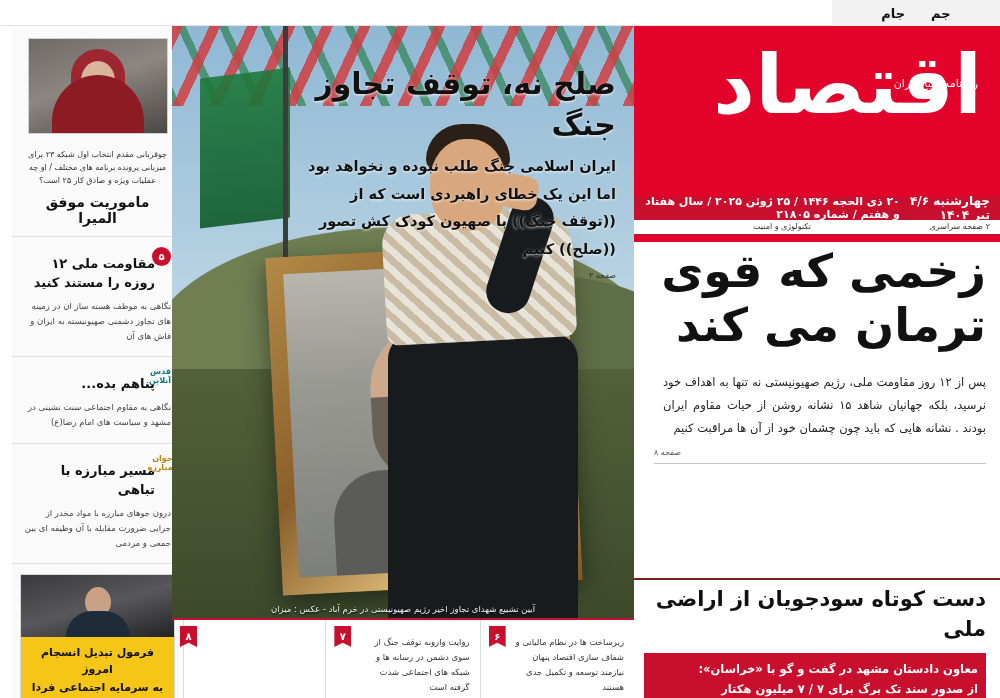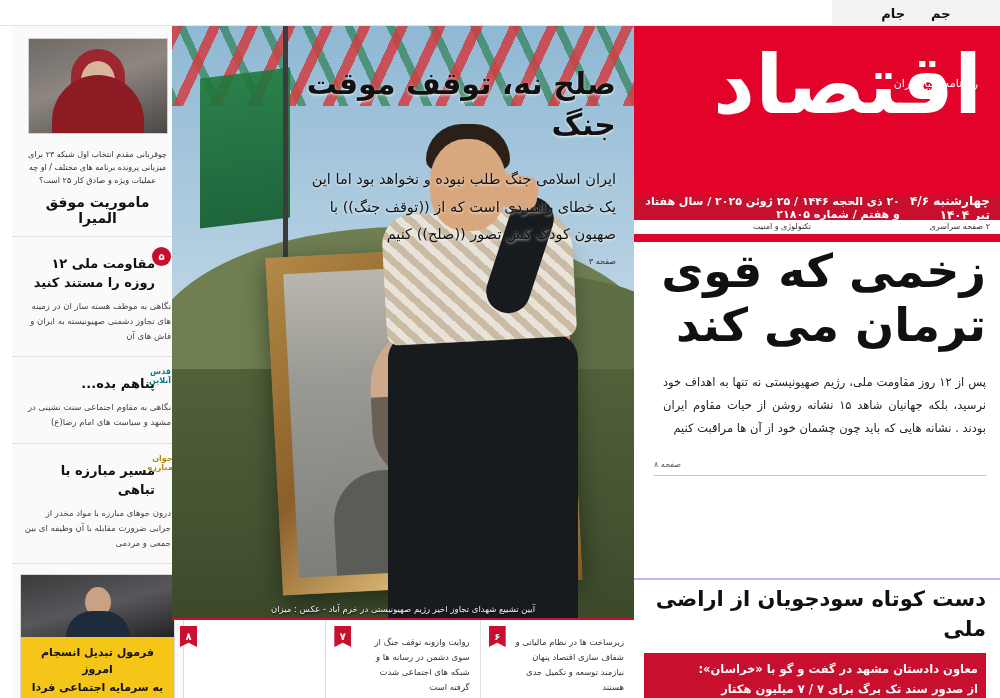--- a/index.html
+++ b/index.html
@@ -258,22 +258,22 @@
   }
   .photo-headline {
     position: absolute; top: 38px; right: 18px; width: 320px;
     text-align: right; direction: rtl;
   }
   .photo-headline h1 {
     font-size: 30px; font-weight: bold; color: #111; line-height: 1.35;
     text-shadow: 0 1px 3px rgba(255,255,255,.85);
   }
   .photo-headline p {
-    margin-top: 21px; font-size: 14.5px; line-height: 1.9; color: #111;
-    font-weight: normal;
+    margin-top: 8px; font-size: 14.5px; line-height: 1.9; color: #111;
+    font-weight: bold;
     text-shadow: 0 1px 3px rgba(255,255,255,.8);
   }
   .photo-headline .pg {
     margin-top: 8px; font-size: 8px; color: #333;
   }
   .photo-caption {
     position: absolute; bottom: 4px; right: 0; left: 0;
     text-align: center; font-size: 8.5px; color: #f2f2f2;
     text-shadow: 0 1px 2px rgba(0,0,0,.9);
   }
@@ -284,28 +284,28 @@
     padding: 8px 14px 0 20px;
   }
   .lead h2 {
     font-size: 46px; font-weight: bold; color: #111; line-height: 1.18;
     text-align: right; letter-spacing: -1px;
   }
   .lead p {
     margin-top: 18px; font-size: 11.5px; color: #222; line-height: 2.0;
     text-align: justify; direction: rtl; margin-left: 9px;
   }
-  .lead .pg { margin-top: 20px; font-size: 8px; color: #555; text-align: left; }
+  .lead .pg { margin-top: 8px; font-size: 8px; color: #555; text-align: left; }
   .lead .rule { margin-top: 6px; border-top: 1px solid #c9c9c9; }
 
   
   .secondary {
     position: absolute; top: 578px; right: 0; width: 366px; height: 120px;
     padding: 4px 14px 0 10px;
-    border-top: 2px solid #c4b5fd;
+    border-top: 2px solid #7f1d1d;
   }
   .secondary h3 {
     font-size: 21px; font-weight: bold; color: #111; line-height: 1.45; text-align: right;
   }
   .secondary .redbox {
     margin-top: 8px; background: #c8102e; color: #fff; padding: 6px 8px;
   }
   .secondary .redbox div { font-size: 11.5px; line-height: 1.75; text-align: right; font-weight: bold; }
 
   
@@ -422,21 +422,21 @@
     <div class="boy">
       <div class="body"></div>
       <div class="scarf"></div>
       <div class="hair"></div>
       <div class="head"></div>
       <div class="arm"></div>
       <div class="hand"></div>
     </div>
 
     <div class="photo-headline">
-      <h1>صلح نه، توقف موقت جنگ</h1>
+      <h1>صلح نه، توقف تجاوز جنگ</h1>
       <p>ایران اسلامی جنگ طلب نبوده و نخواهد بود اما این یک خطای راهبردی است که از ((توقف جنگ)) با صهیون کودک کش تصور ((صلح)) کنیم</p>
       <div class="pg">صفحه ۳</div>
     </div>
 
     <div class="photo-caption">آیین تشییع شهدای تجاوز اخیر رژیم صهیونیستی در خرم آباد - عکس : میزان</div>
   </div>
 
   <div class="lead">
     <h2>زخمی که قوی ترمان می کند</h2>
     <p>پس از ۱۲ روز مقاومت ملی، رژیم صهیونیستی نه تنها به اهداف خود نرسید، بلکه جهانیان شاهد ۱۵ نشانه روشن از حیات مقاوم ایران بودند . نشانه هایی که باید چون چشمان خود از آن ها مراقبت کنیم</p>

